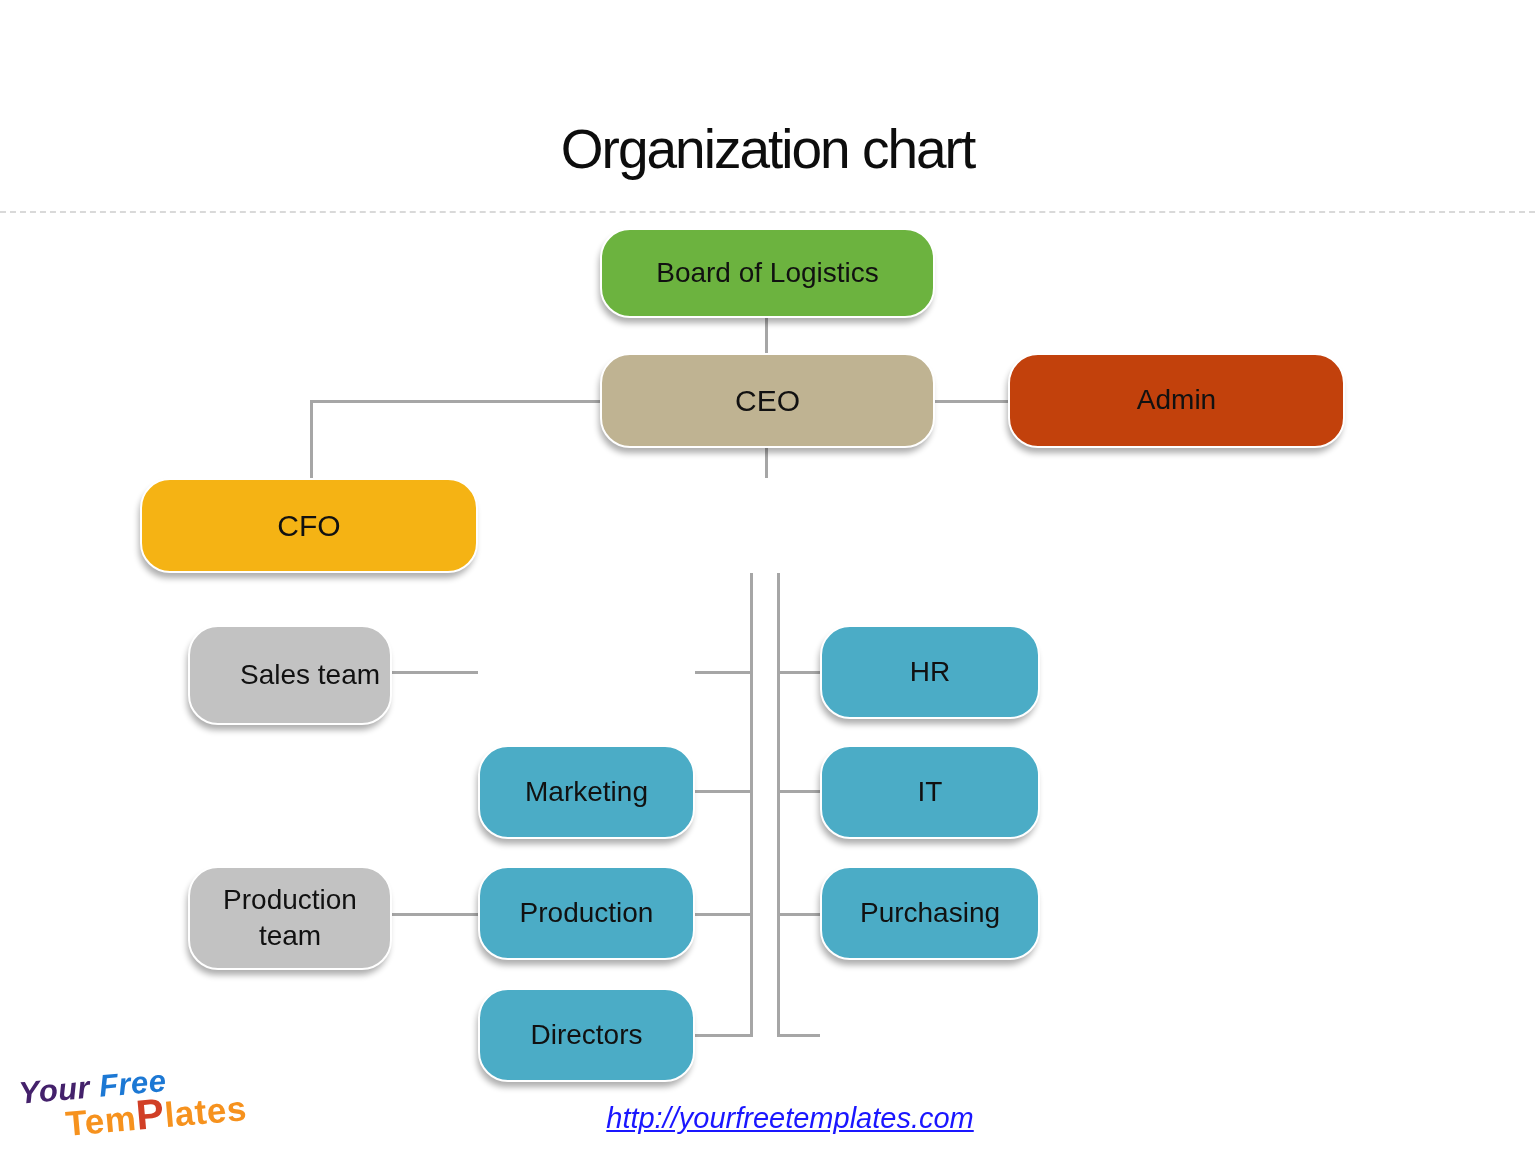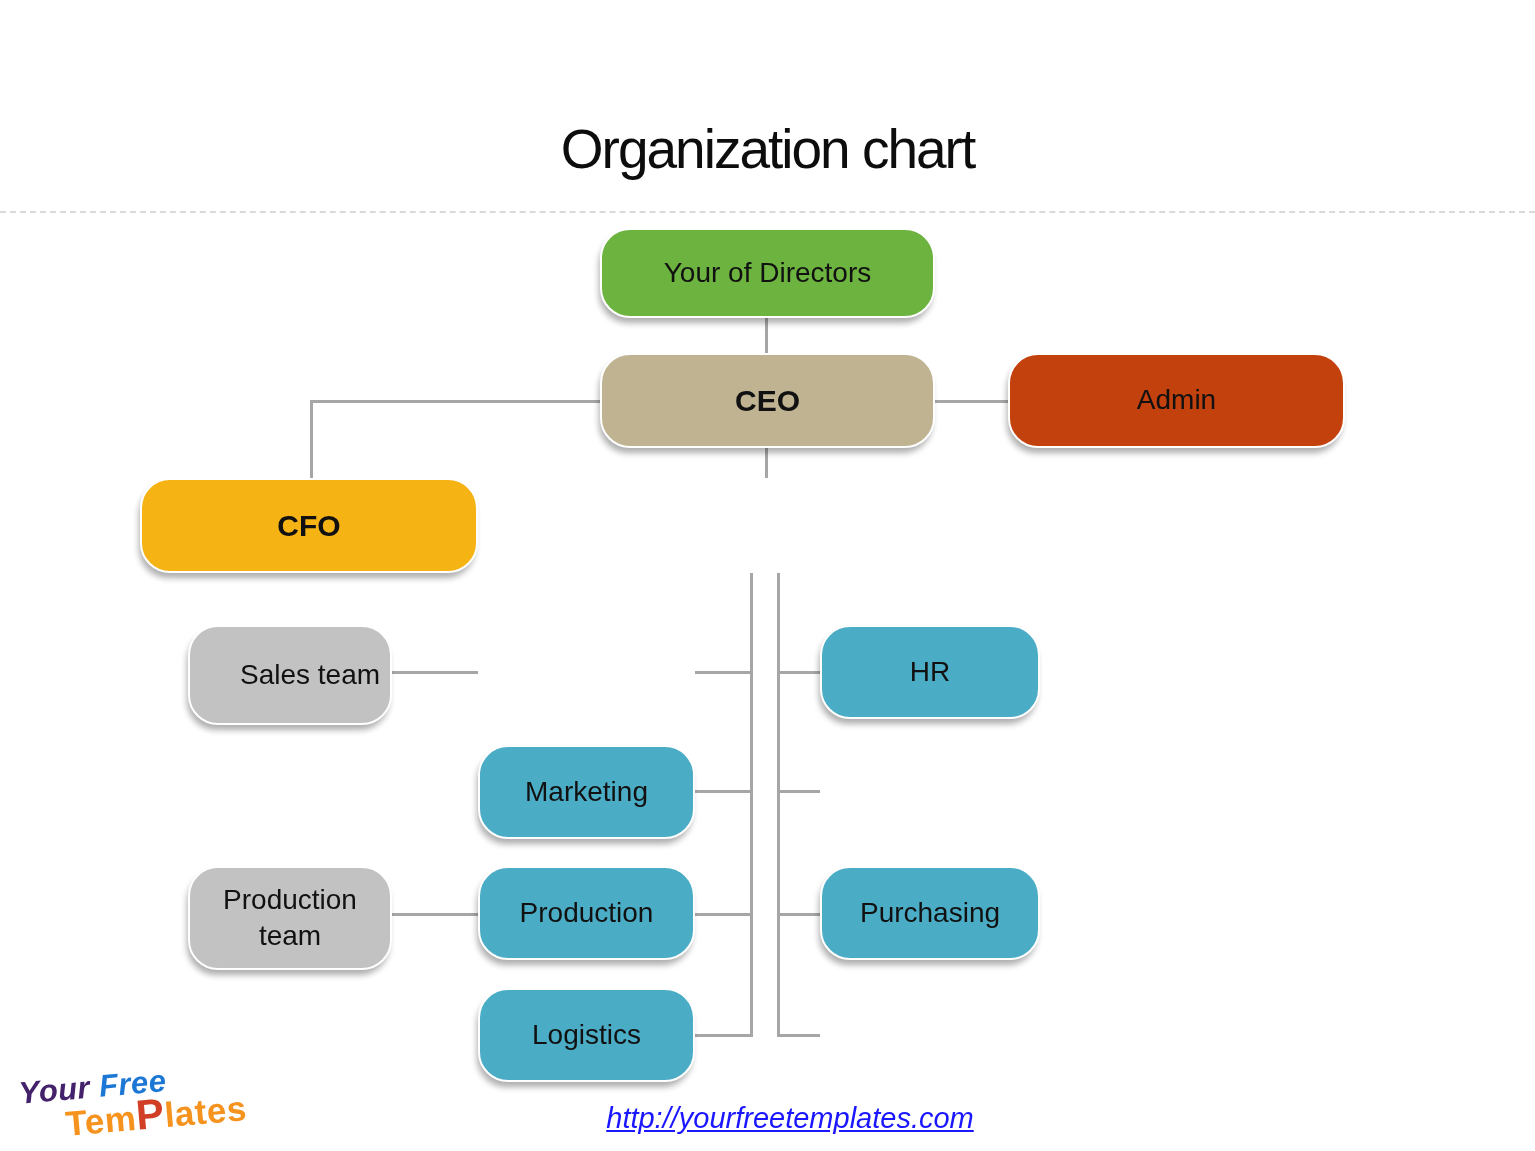--- a/index.html
+++ b/index.html
@@ -36,21 +36,21 @@
     display: flex;
     align-items: center;
     justify-content: center;
     text-align: center;
     font-size: 28px;
     color: #111111;
     line-height: 1.3;
     padding: 0 8px;
     box-sizing: border-box;
   }
-  .node.bold { font-weight: 700; font-size: 30px; }
+  .node.bold { font-weight: 400; font-size: 30px; }
 
   .edge { position: absolute; }
 
   .footer-link-wrap {
     position: absolute;
     top: 1102px; left: 0; width: 100%;
     text-align: center;
     text-indent: 45px;
     font-size: 29px;
   }
@@ -87,31 +87,32 @@
     <div class="edge" style="left: 392px; top: 671px; width: 86px; height: 3px; background: rgb(166, 166, 166);"></div>
     <div class="edge" style="left: 695px; top: 671px; width: 55px; height: 3px; background: rgb(166, 166, 166);"></div>
     <div class="edge" style="left: 780px; top: 671px; width: 40px; height: 3px; background: rgb(166, 166, 166);"></div>
     <div class="edge" style="left: 695px; top: 790px; width: 55px; height: 3px; background: rgb(166, 166, 166);"></div>
     <div class="edge" style="left: 780px; top: 790px; width: 40px; height: 3px; background: rgb(166, 166, 166);"></div>
     <div class="edge" style="left: 392px; top: 913px; width: 86px; height: 3px; background: rgb(166, 166, 166);"></div>
     <div class="edge" style="left: 695px; top: 913px; width: 55px; height: 3px; background: rgb(166, 166, 166);"></div>
     <div class="edge" style="left: 780px; top: 913px; width: 40px; height: 3px; background: rgb(166, 166, 166);"></div>
     <div class="edge" style="left: 695px; top: 1034px; width: 55px; height: 3px; background: rgb(166, 166, 166);"></div>
     <div class="edge" style="left: 780px; top: 1034px; width: 40px; height: 3px; background: rgb(166, 166, 166);"></div>
-    <div class="node" style="left: 600px; top: 228px; width: 335px; height: 90px; background: rgb(108, 179, 63);">Your of Directors</div>
+    <div class="node" style="left: 600px; top: 228px; width: 335px; height: 90px; background: rgb(108, 179, 63);">Board of Logistics</div>
     <div class="node bold" style="left: 600px; top: 353px; width: 335px; height: 95px; background: rgb(191, 179, 146);">CEO</div>
     <div class="node" style="left: 1008px; top: 353px; width: 337px; height: 95px; background: #c2410c;">Admin</div>
     <div class="node bold" style="left: 140px; top: 478px; width: 338px; height: 95px; background: rgb(245, 179, 20);">CFO</div>
     <div class="node" style="left: 188px; top: 625px; width: 204px; height: 100px; background: rgb(194, 194, 194); padding-left: 48px;">Sales team</div>
     <div class="node" style="left: 820px; top: 625px; width: 220px; height: 94px; background: rgb(75, 172, 198);">HR</div>
     <div class="node" style="left: 478px; top: 745px; width: 217px; height: 94px; background: rgb(75, 172, 198);">Marketing</div>
+    <div class="node" style="left: 820px; top: 745px; width: 220px; height: 94px; background: rgb(75, 172, 198);">IT</div>
     <div class="node" style="left: 188px; top: 866px; width: 204px; height: 104px; background: rgb(194, 194, 194);">Production team</div>
     <div class="node" style="left: 478px; top: 866px; width: 217px; height: 94px; background: rgb(75, 172, 198);">Production</div>
     <div class="node" style="left: 820px; top: 866px; width: 220px; height: 94px; background: rgb(75, 172, 198);">Purchasing</div>
-    <div class="node" style="left: 478px; top: 988px; width: 217px; height: 94px; background: rgb(75, 172, 198);">Logistics</div>
+    <div class="node" style="left: 478px; top: 988px; width: 217px; height: 94px; background: rgb(75, 172, 198);">Directors</div>
     <div class="logo">
     <div class="logo-line1">
       <span class="logo-your" style="color: rgb(68, 33, 107);">Your</span>
       <span class="logo-free" style="color: rgb(28, 120, 212);">Free</span>
     </div>
     <div class="logo-line2">
       <span class="logo-tem" style="color: rgb(246, 146, 30);">Tem</span><span class="logo-p" style="color: rgb(209, 63, 38);">P</span><span class="logo-lates" style="color: rgb(246, 146, 30);">lates</span>
     </div>
   </div>
 

